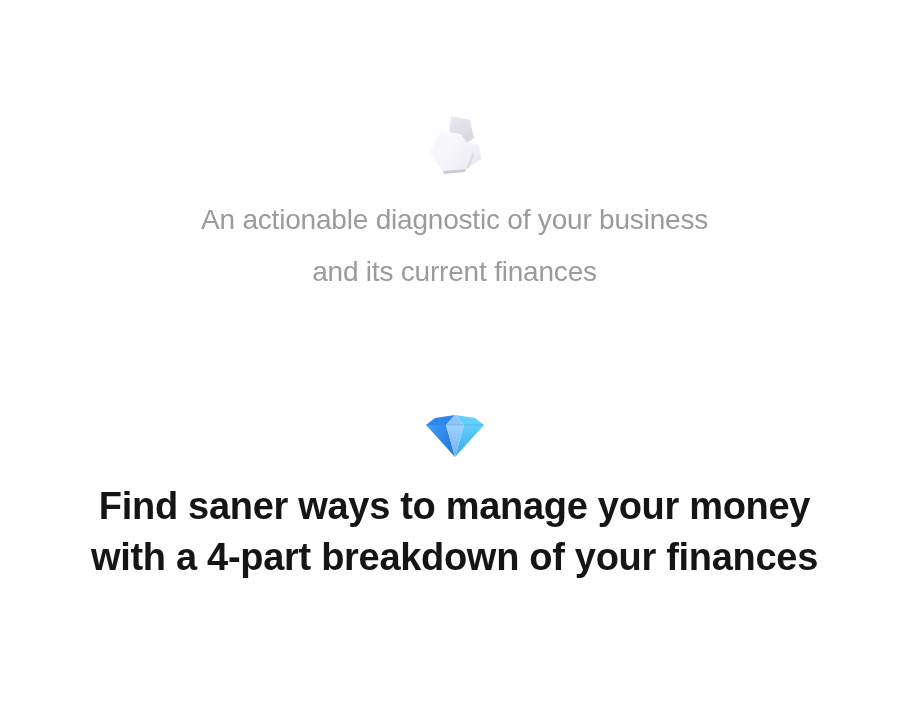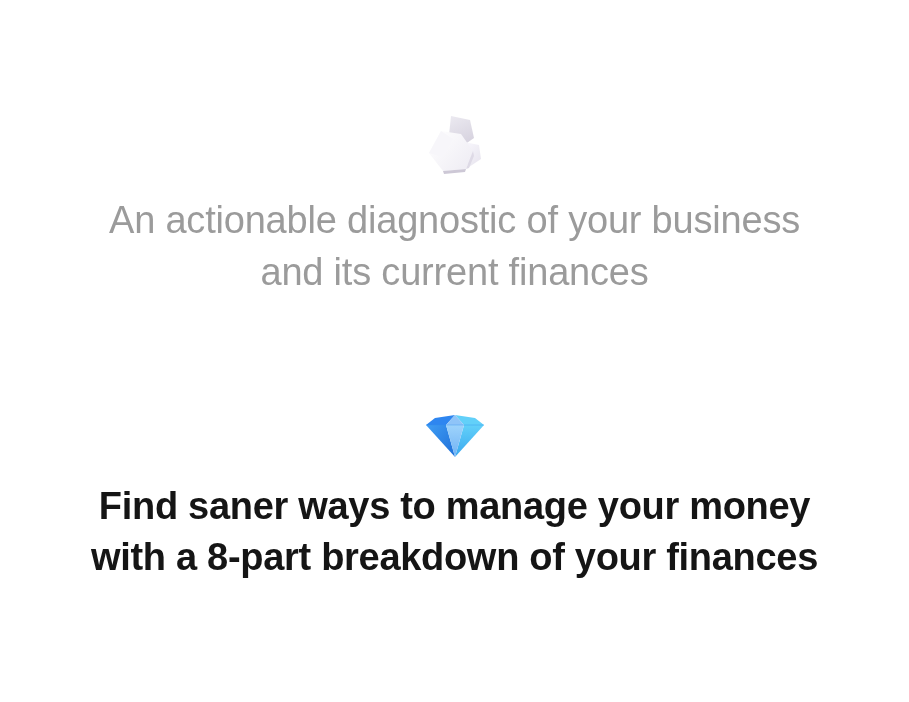--- a/index.html
+++ b/index.html
@@ -45,21 +45,21 @@
     width: 68px;
     height: 66px;
   }
 
   .subtitle {
     position: absolute;
     left: 50%;
     top: 194px;
     width: 800px;
     margin-left: -400px;
-    font-size: 38px;
+    font-size: 28px;
     line-height: 52px;
     font-weight: 400;
     letter-spacing: -0.2px;
     color: #9b9b9b;
     white-space: pre-line;
   }
 
   
   .icon-gem-blue {
     position: absolute;
@@ -159,15 +159,15 @@
 
       <path d="M42 21 L62 21 L33 53 Z" fill="url(#gRight)"></path>
 
       <path d="M24 21 L42 21 L33 53 Z" fill="url(#gCenter)"></path>
 
       <path d="M4 21 L62 21" stroke="#2f8ae8" stroke-width="0.8" opacity="0.45"></path>
     </svg>
   </div>
 
   <div class="headline">Find saner ways to manage your money
-with a 8-part breakdown of your finances</div>
+with a 4-part breakdown of your finances</div>
 
 </div>
 
 </body></html>

